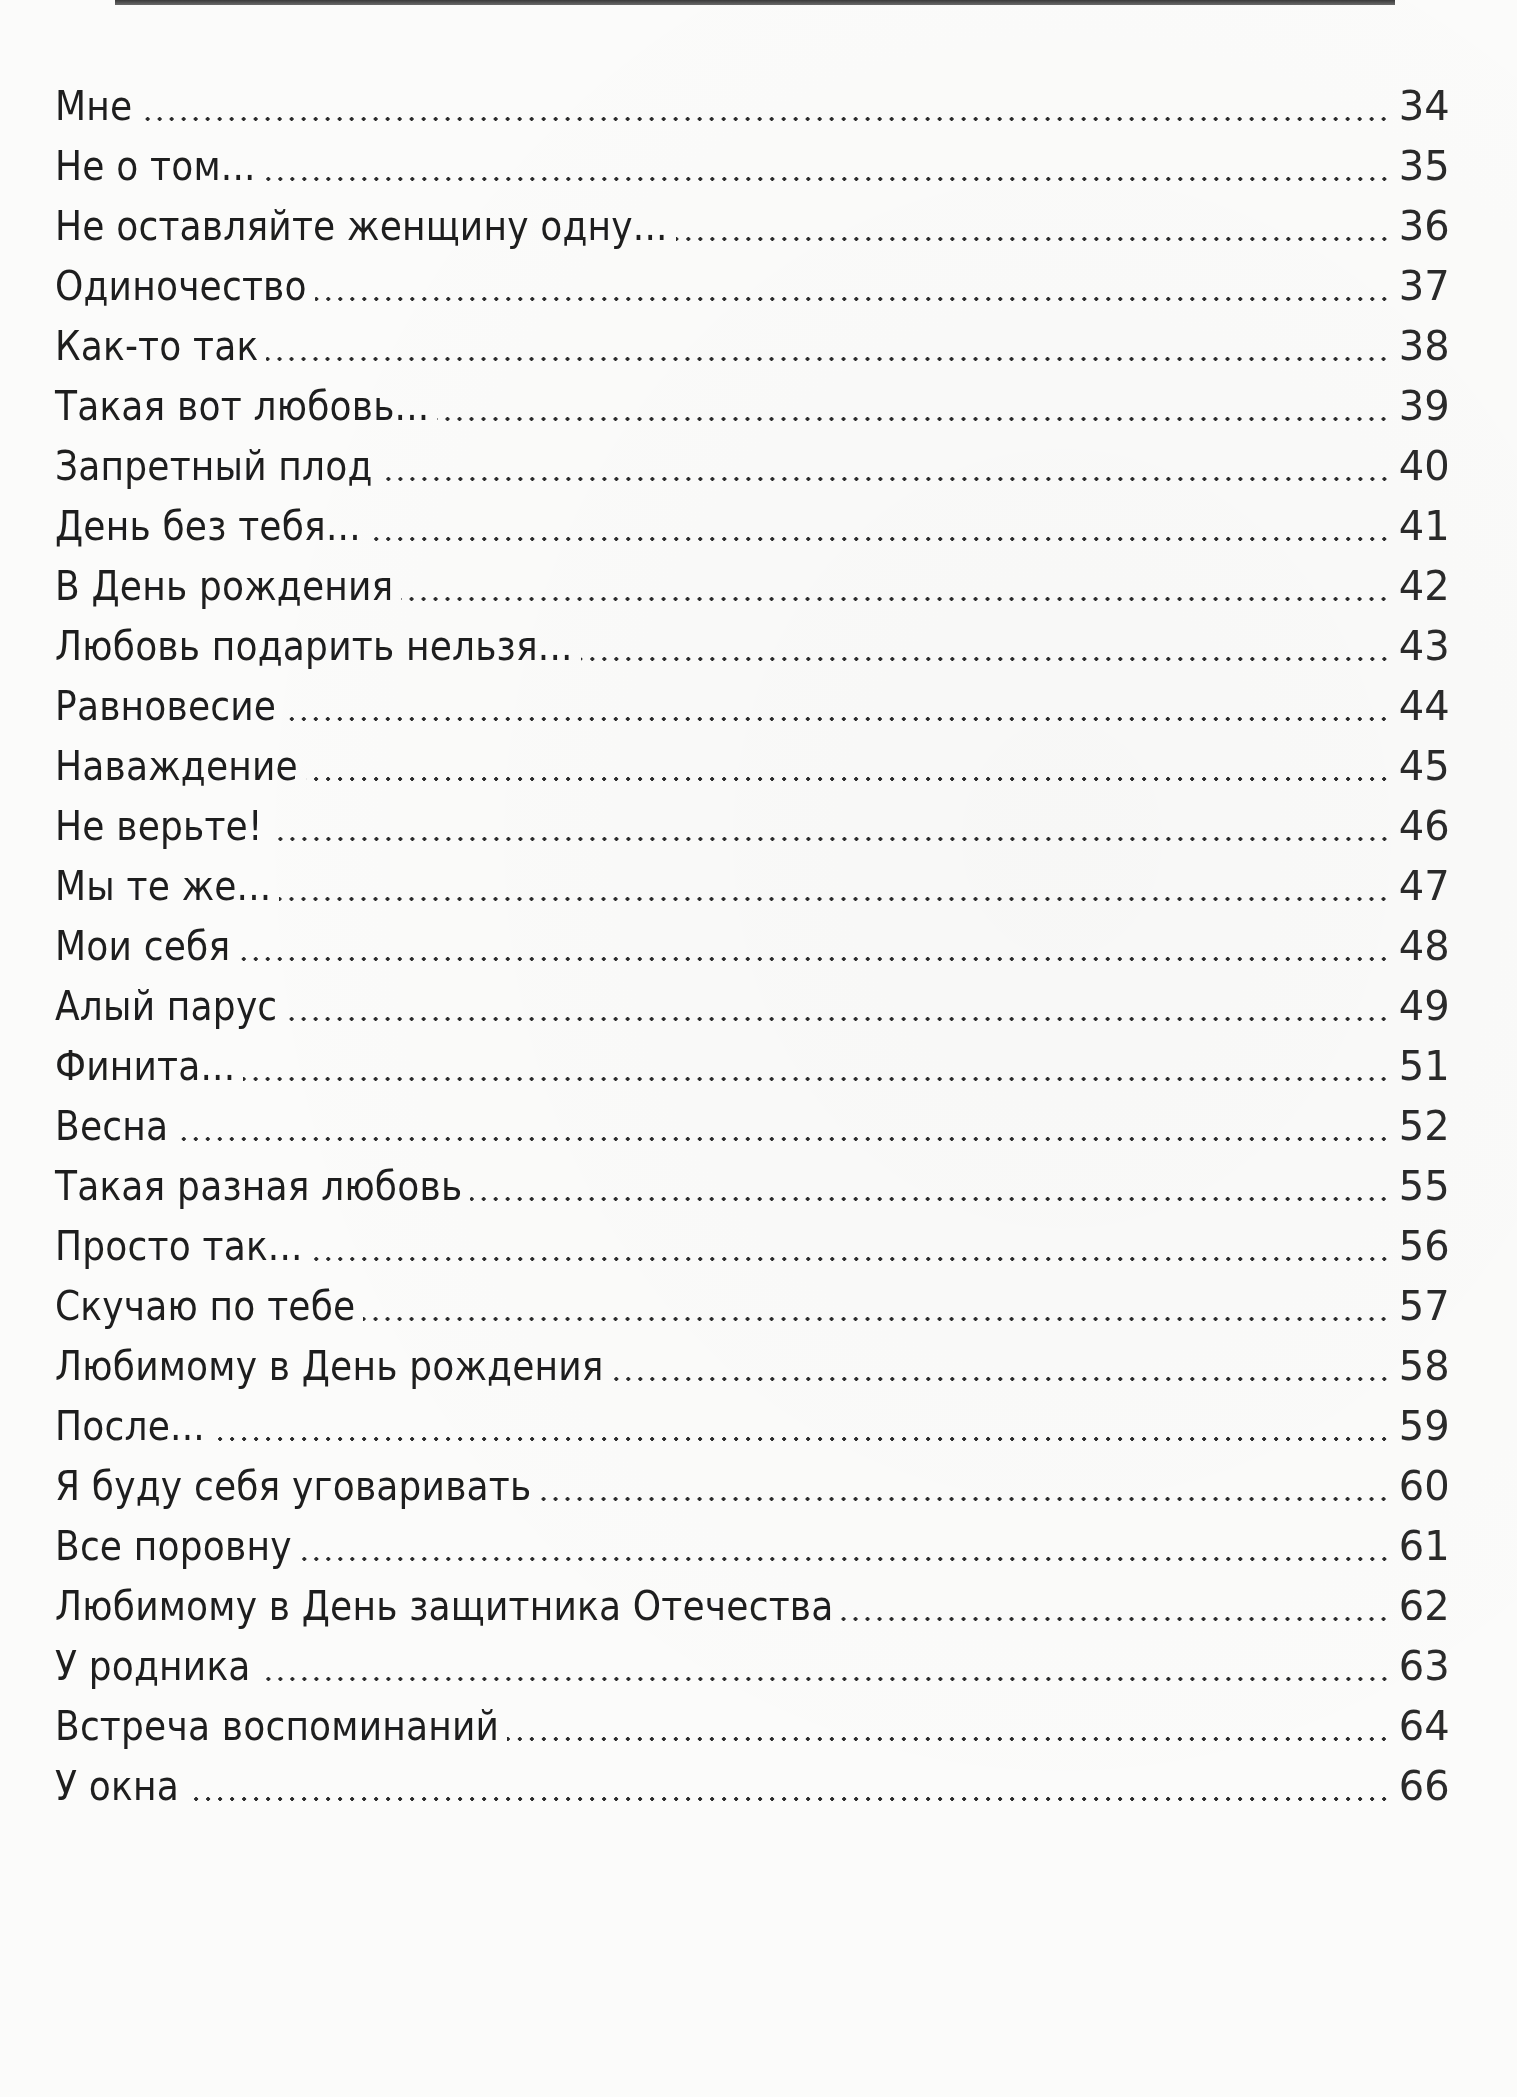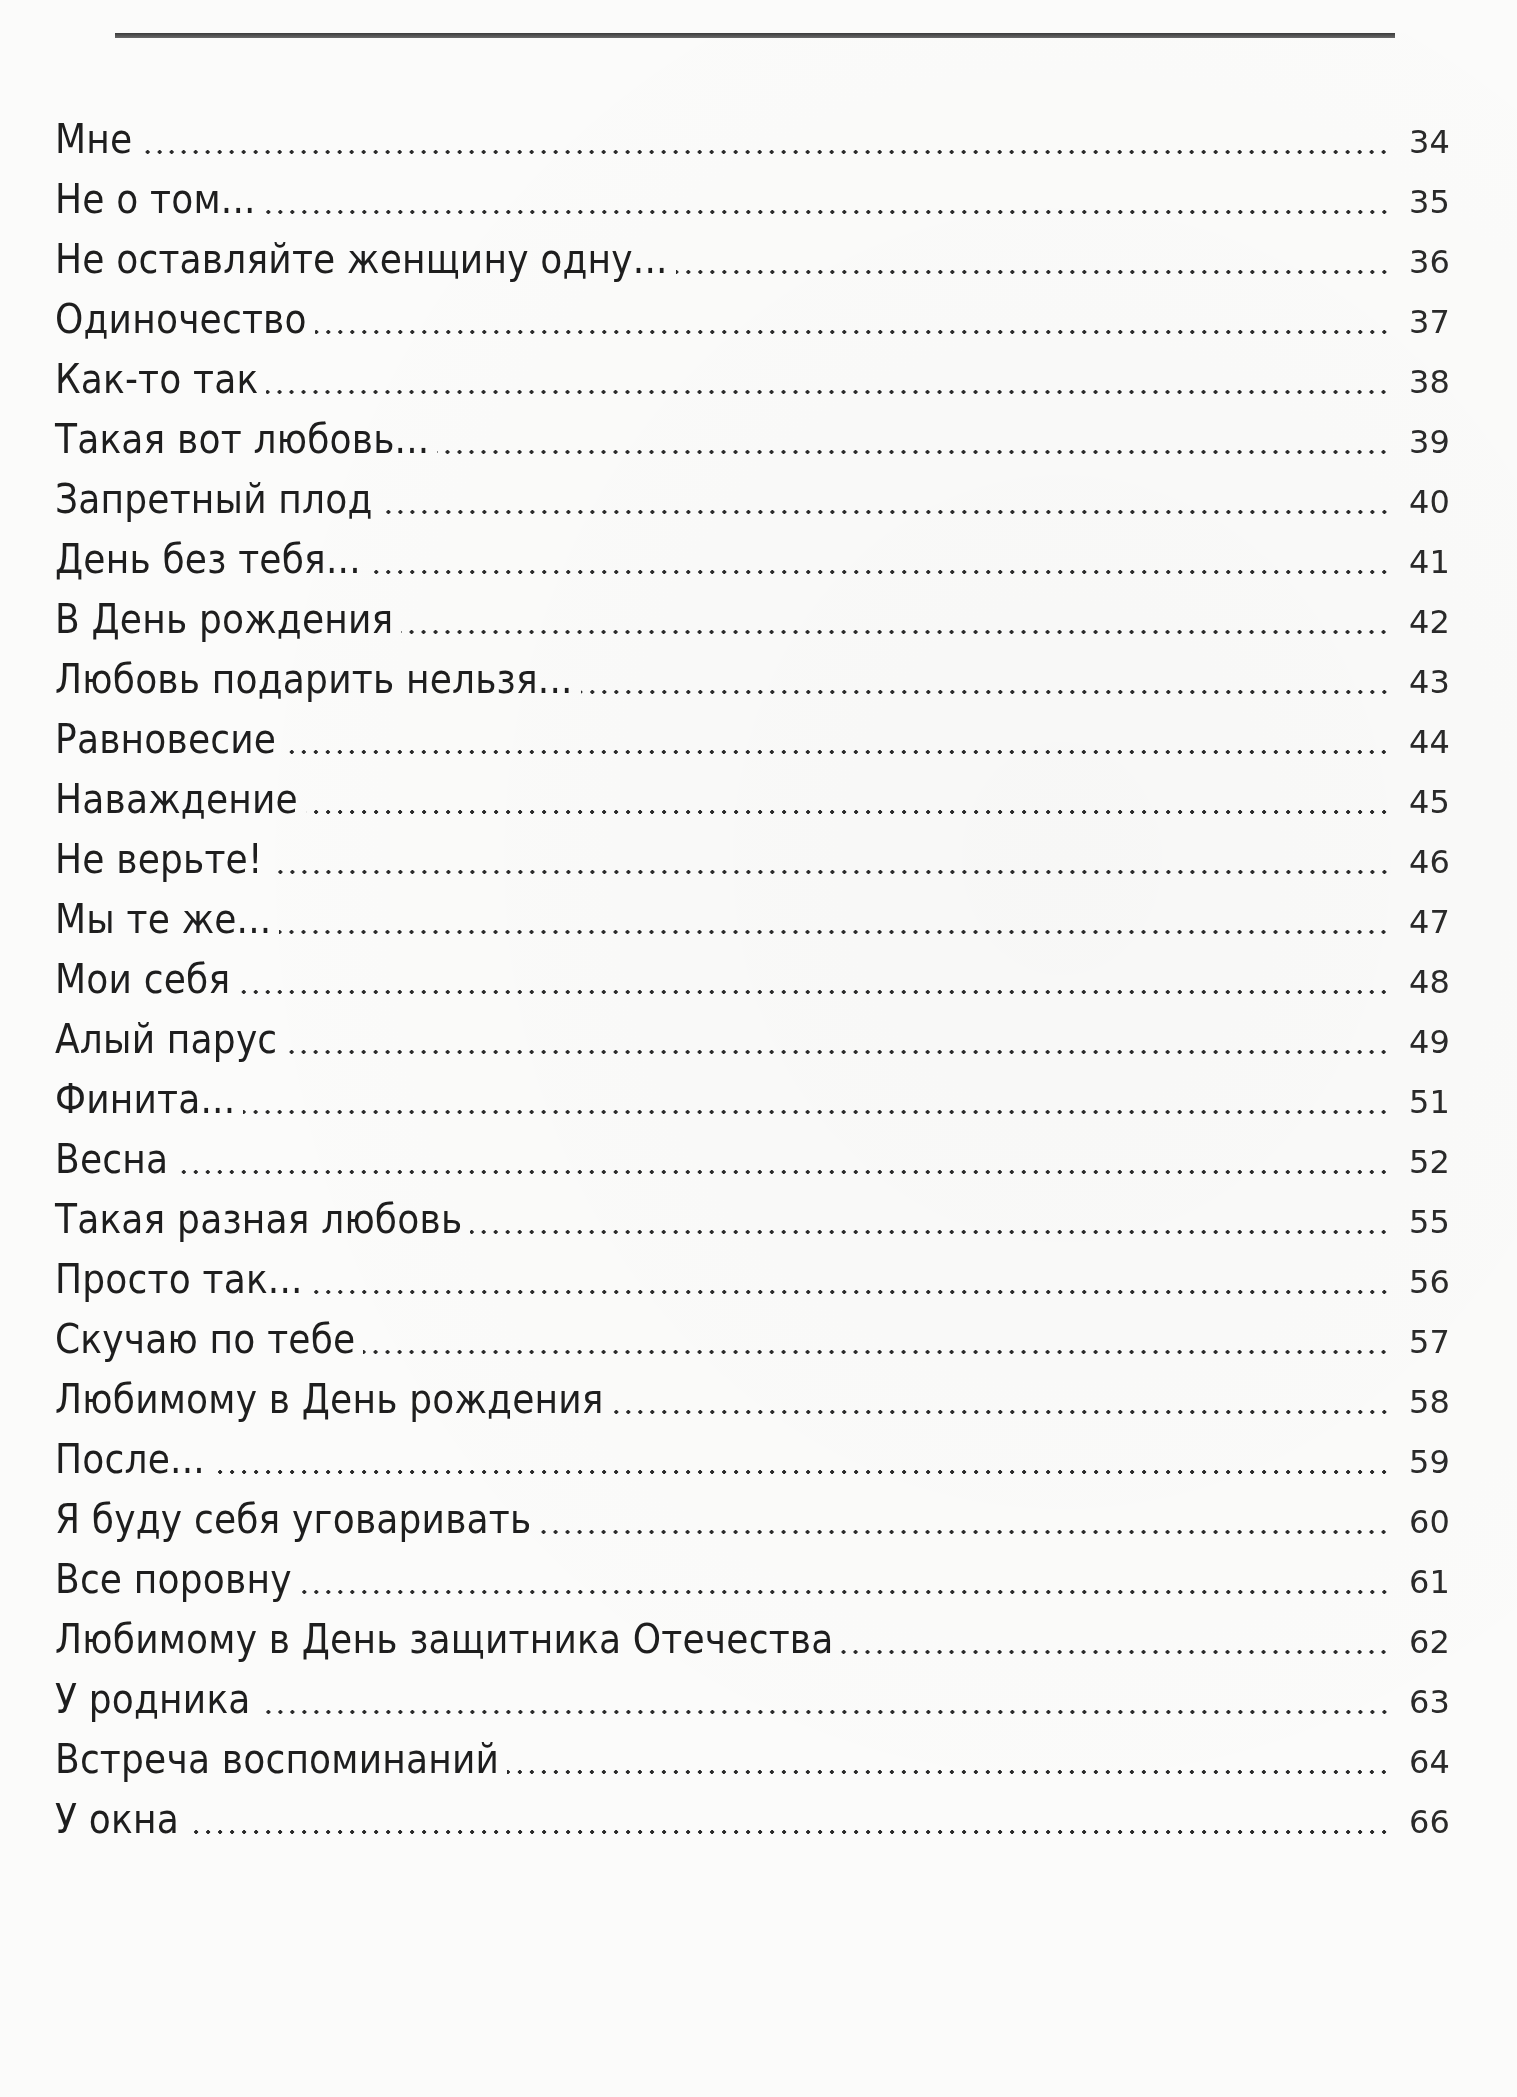--- a/index.html
+++ b/index.html
@@ -14,21 +14,20 @@
       overflow: hidden;
       font-family: "DejaVu Sans", sans-serif;
       color: #1e1e1e;
     }
     .page {
       position: absolute;
       inset: 0;
       background:
         radial-gradient(ellipse at 70% 40%, rgba(0,0,0,0.015), transparent 60%),
         #fbfbfa;
-      margin-top: 33px;
     }
     .top-rule {
       position: absolute;
       left: 115px;
       top: 0;
       width: 1280px;
       height: 5px;
       background: linear-gradient(to bottom, #3a3a3a, #6a6a6a);
     }
     .toc {
@@ -63,21 +62,21 @@
       bottom: 15px;
       background-image: radial-gradient(circle, #2b2b2b 0 1.9px, transparent 2.1px);
       background-size: 12px 4px;
       background-repeat: repeat-x;
       background-position: right center;
     }
     .toc-page {
       flex: 0 0 auto;
       width: 56px;
       text-align: right;
-      font-size: 32px;
+      font-size: 40px;
       color: #2a2a2a;
     }
   </style>
 </head>
 <body>
 
 <div class="page">
   <div class="top-rule"></div>
 
   <ul class="toc" id="toc">

